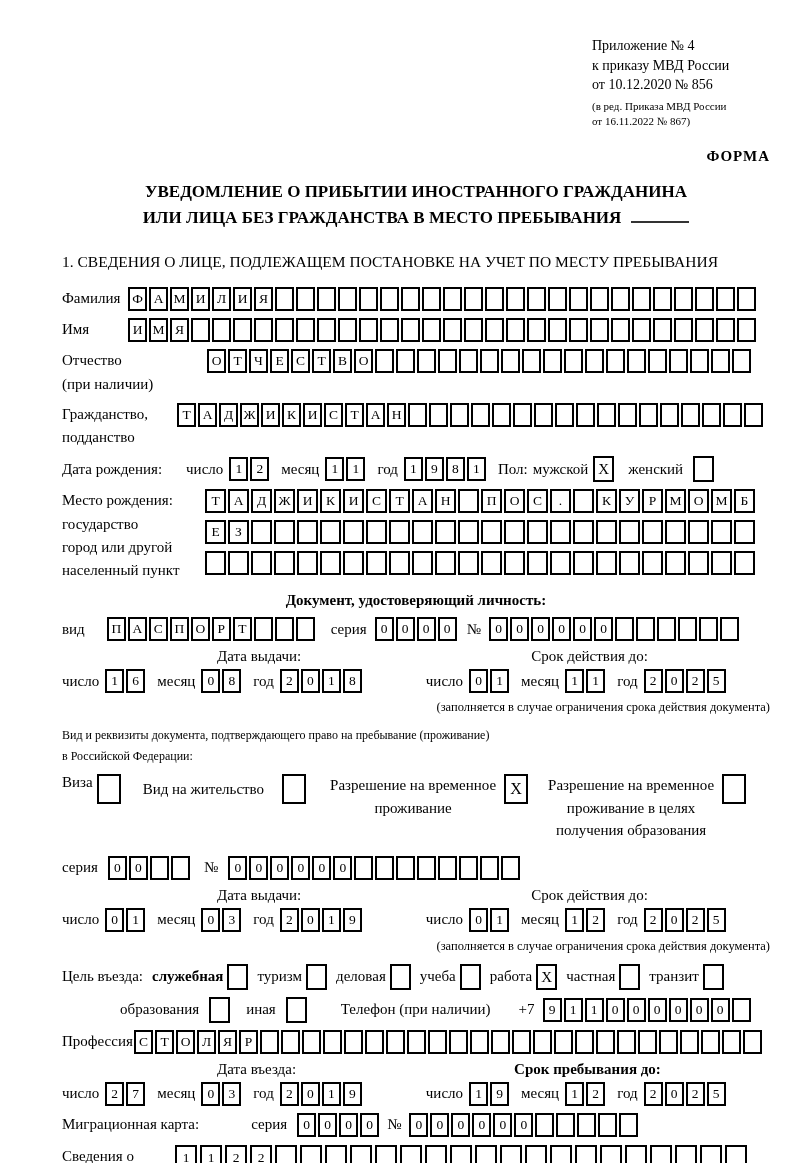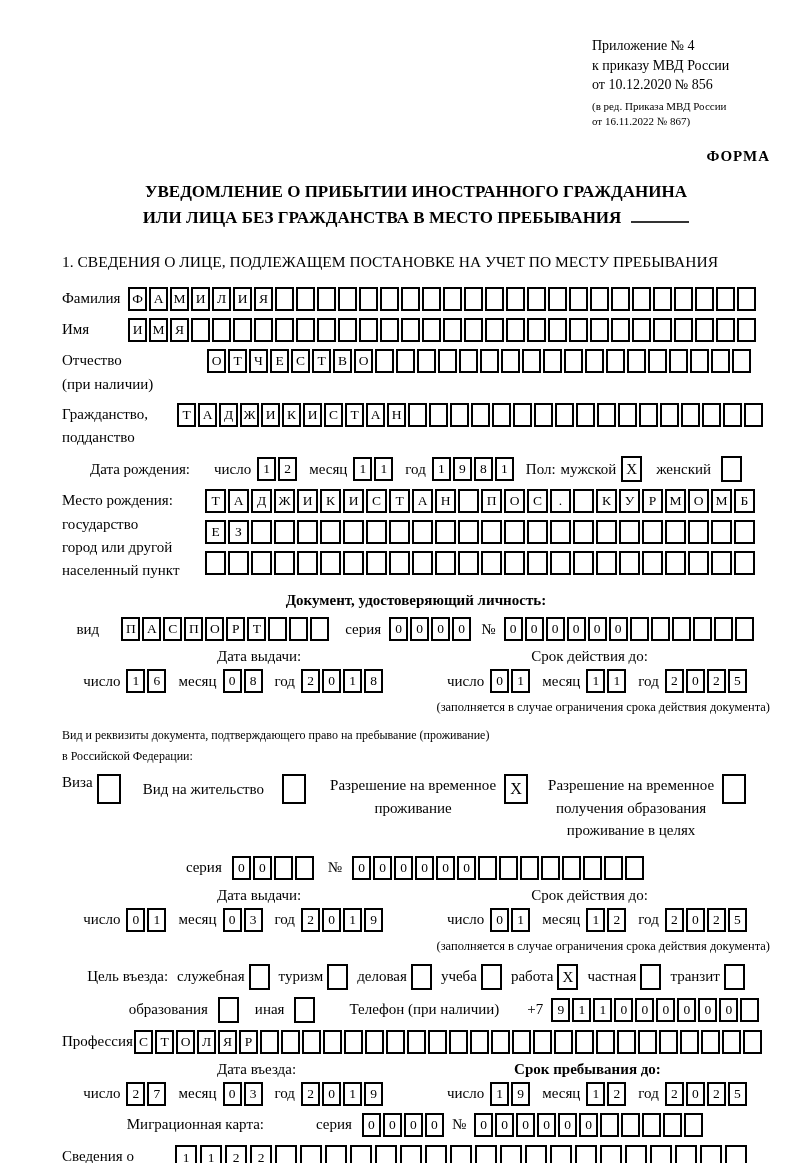--- a/index.html
+++ b/index.html
@@ -31,21 +31,21 @@
   .frow{display:flex;align-items:flex-start;margin-bottom:7px;}
   .lbl{flex:none;padding-top:3px;}
   .lw66{width:66px;}
   .lw145{width:145px;}
   .lw115{width:115px;}
   .lw143{width:143px;}
   .lw113{width:113px;}
   .lbl2{flex:none;line-height:1.55;}
   .cellcol .crow{margin-bottom:7px;}
   .cellcol.wgap .crow{margin-bottom:10px;}
-  .inline-row{display:flex;align-items:center;margin-bottom:7px;flex-wrap:nowrap;justify-content:center;}
+  .inline-row{display:flex;align-items:center;margin-bottom:7px;flex-wrap:nowrap;}
   .dlbl{margin:0 6px 0 10px;}
   .dlbl:first-child{margin-left:0;}
   .doc-heading{text-align:center;font-weight:bold;font-size:15px;margin:10px 0 8px;}
   .dl-row{display:flex;font-size:15px;margin:6px 0 4px;}
   .note-r{text-align:right;font-size:12.5px;margin:3px 0 10px;}
   .para{font-size:12px;line-height:1.7;}
   .res-row{display:flex;align-items:flex-start;margin:8px 0 14px;}
   .res-opt{display:flex;align-items:flex-start;}
   .res-opt .txt{text-align:center;line-height:1.5;}
   .box-ml{margin-left:8px;}
@@ -448,22 +448,22 @@
         <div>Разрешение на временное</div>
         <div>проживание</div>
       </span>
       <span class="cells chkbig box-ml">
           <span class="cell">X</span>
         </span>
     </span>
     <span class="res-opt" style="margin-left:20px;">
       <span class="txt">
         <div>Разрешение на временное</div>
+        <div>проживание в целях</div>
         <div>получения образования</div>
-        <div>проживание в целях</div>
       </span>
       <span class="cells chkbig box-ml">
           <span class="cell"></span>
         </span>
     </span>
   </div>
 
   <div class="inline-row">
     <span style="margin-right:10px;">серия</span>
     <span class="cells">
@@ -530,21 +530,21 @@
         <span class="cell">0</span>
         <span class="cell">2</span>
         <span class="cell">5</span>
       </span>
   </div>
 
   <div class="note-r">(заполняется в случае ограничения срока действия документа)</div>
 
   <div class="inline-row">
     <span>Цель въезда:</span>
-    <span class="opt" style="">
+    <span class="opt" style="font-weight:bold;">
       <span class="olbl">служебная</span>
       <span class="cells chk">
           <span class="cell"></span>
         </span>
     </span>
     <span class="opt">
       <span class="olbl">туризм</span>
       <span class="cells chk">
           <span class="cell"></span>
         </span>

